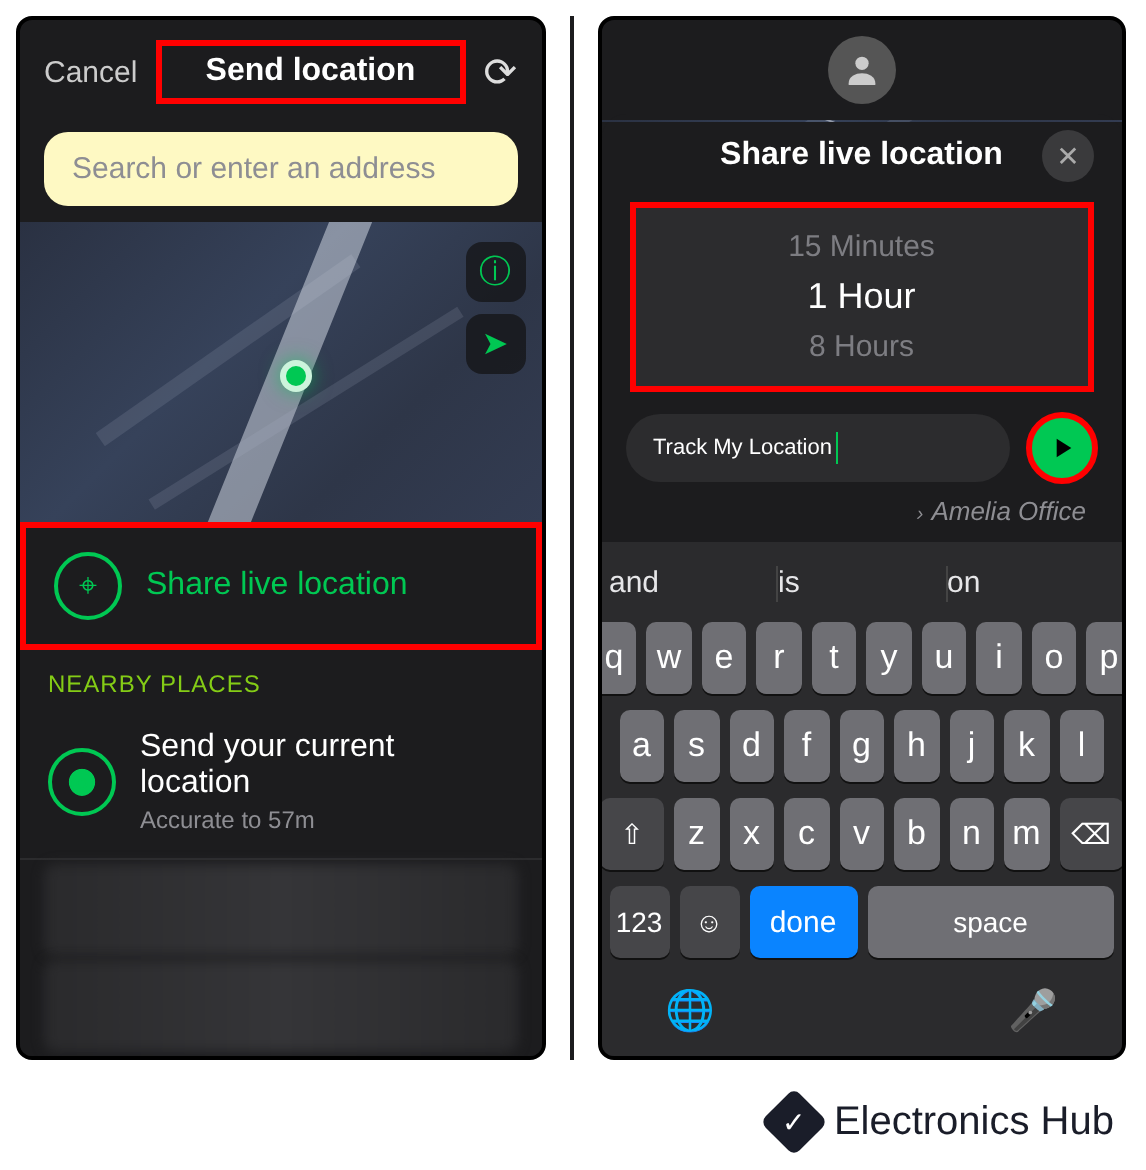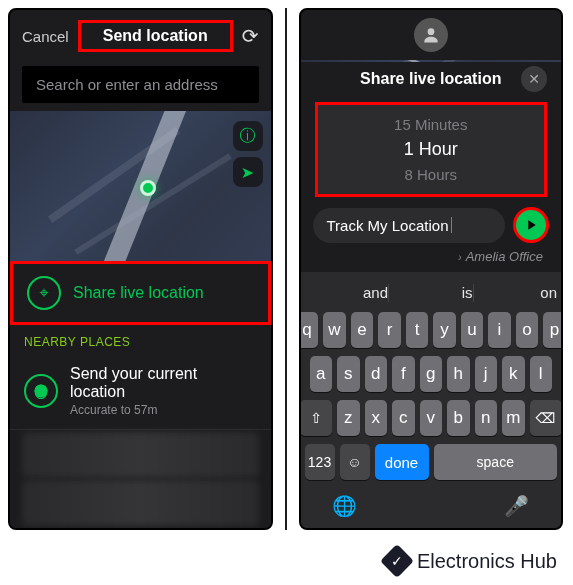--- a/index.html
+++ b/index.html
@@ -7,21 +7,21 @@
   .container { display: flex; gap: 12px; padding: 8px 10px 8px 8px; height: 538px; }
   .phone { flex: 1; background: #1c1c1e; border-radius: 8px; overflow: hidden; position: relative; color: #fff; display: flex; flex-direction: column; border: 2px solid #000; }
   .divider { width: 2px; background: #1c1c1e; }
 
   
   .topbar { display: flex; align-items: center; justify-content: space-between; padding: 10px 12px; font-size: 15px; }
   .topbar .title { font-weight: 700; font-size: 16px; padding: 4px 22px; }
   .cancel { color: #ccc; font-size: 15px; }
   .refresh { color: #ddd; font-size: 20px; }
   .hl-red { border: 3px solid #ff0000; }
-  .searchbar { margin: 4px 12px 8px; background: #000000; border-radius: 2px; padding: 10px 14px; color: #8e8e93; font-size: 15px; }
+  .searchbar { margin: 4px 12px 8px; background: #fef9c3; border-radius: 12px; padding: 10px 14px; color: #8e8e93; font-size: 15px; }
   .map { flex: 1; background: linear-gradient(135deg, #2a3142 0%, #36425a 40%, #2e3648 70%, #333c52 100%); position: relative; overflow: hidden; }
   .map::before, .map::after { content:""; position:absolute; background:rgba(180,190,210,.15); }
   .map::before { width:60%; height:8px; top:40%; left:10%; transform:rotate(-35deg); }
   .map::after { width:70%; height:6px; top:60%; left:20%; transform:rotate(-32deg); }
   .map-road { position:absolute; width:20px; height:140%; background:rgba(220,225,235,.5); top:-20%; left:48%; transform:rotate(22deg); border-radius:4px; }
   .map-pin { position:absolute; width:16px; height:16px; border-radius:50%; background:#00c853; border:3px solid rgba(255,255,255,.8); box-shadow:0 0 10px rgba(0,200,83,.6); }
   .map-ctrl { position:absolute; right:8px; width:30px; height:30px; background:rgba(20,20,22,.75); border-radius:8px; display:flex; align-items:center; justify-content:center; font-size:16px; }
   .info-ic { top:10px; color:#00c853; }
   .arrow-ic { top:46px; color:#00c853; }
 
@@ -43,31 +43,31 @@
   .map2 { height:86px; position:relative; }
   .sheet { background:#1c1c1e; border-top-left-radius:12px; border-top-right-radius:12px; padding:12px 0 0; margin-top:-4px; }
   .sheet-header { display:flex; align-items:center; justify-content:center; position:relative; padding:0 14px 10px; }
   .sheet-title { font-size:16px; font-weight:600; }
   .close-btn { position:absolute; right:14px; width:26px; height:26px; border-radius:50%; background:#3a3a3c; color:#aaa; display:flex; align-items:center; justify-content:center; font-size:14px; }
   .picker { margin:4px 14px 10px; background:#2c2c2e; border-radius:10px; position:relative; }
   .picker-inner { padding:8px 0; text-align:center; border:3px solid #ff0000; }
   .picker-opt { font-size:15px; color:#7d7d82; padding:3px 0; }
   .picker-opt.sel { color:#fff; font-size:18px; font-weight:500; }
   .caption-row { display:flex; align-items:center; margin:6px 12px 4px; gap:8px; }
-  .caption-input { flex:1; background:#2c2c2e; border-radius:18px; padding:9px 14px; font-size:15px; color:#fff; display:flex; align-items:center; }
+  .caption-input { flex:1; background:#2c2c2e; border-radius:18px; padding:9px 14px; font-size:11px; color:#fff; display:flex; align-items:center; }
   .caret { display:inline-block; width:1.5px; height:16px; background:#00c853; margin-left:2px; }
   .send-btn { width:36px; height:36px; border-radius:50%; background:#00c853; display:flex; align-items:center; justify-content:center; border:3px solid #ff0000; flex-shrink:0; }
   .send-btn svg { width:16px; height:16px; fill:#000; }
   .recipient { font-size:13px; color:#8e8e93; text-align:right; padding:2px 18px 8px;font-style:italic; }
   .chev { font-size:10px; color:#8e8e93; margin-right:4px; }
 
   
   .kbd { background:#2b2b2d; padding:6px 4px 8px; }
   .sugg { display:flex; justify-content:space-around; padding:6px 0 10px; color:#e6e6e8; font-size:15px; }
-  .sugg span { flex:1; text-align:right; }
+  .sugg span { flex:1; text-align:left; }
   .sugg .sep { flex:0 0 1px; background:#444; height:18px; align-self:center; }
   .krow { display:flex; justify-content:center; gap:5px; margin-bottom:8px; }
   .key { background:#6f6f74; color:#fff; border-radius:5px; height:36px; min-width:22.5px; flex:1; display:flex; align-items:center; justify-content:center; font-size:17px; box-shadow:0 1px 0 #111; max-width:24px; }
   .krow.r2 { padding:0 14px; }
   .key.special { background:#464649; min-width:30px; max-width:34px; font-size:14px; }
   .key.shift, .key.bksp { flex:0 0 32px; max-width:32px; }
   .krow.r4 .key { max-width:none; }
   .key.space { flex:1; max-width:none; font-size:14px; }
   .key.done { background:#0a84ff; flex:0 0 54px; max-width:54px; font-size:15px; }
   .key.num { flex:0 0 30px; max-width:30px; font-size:14px; }

